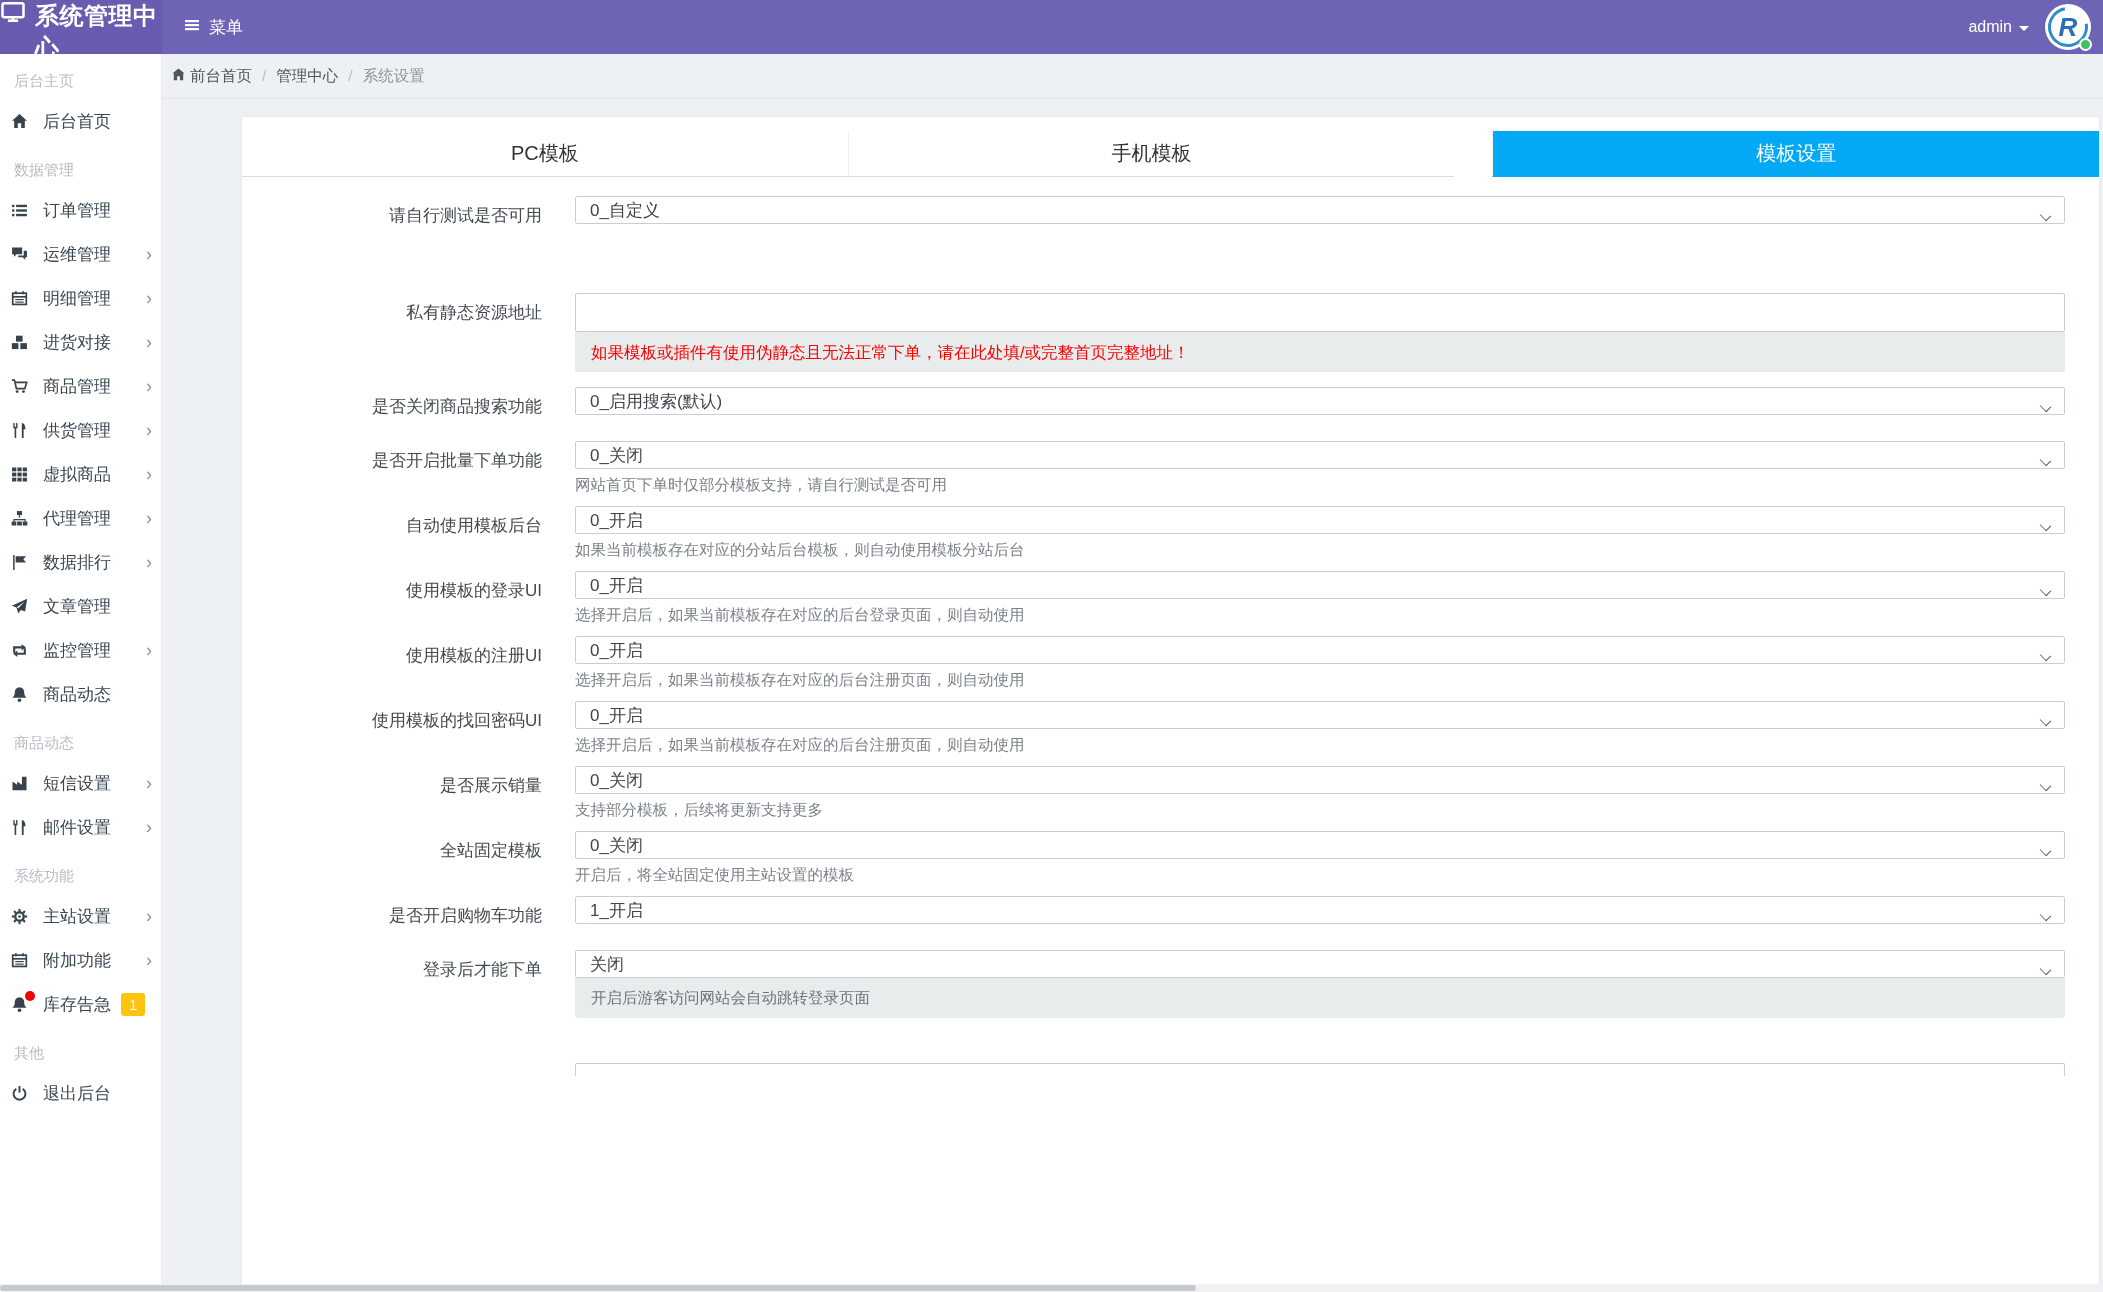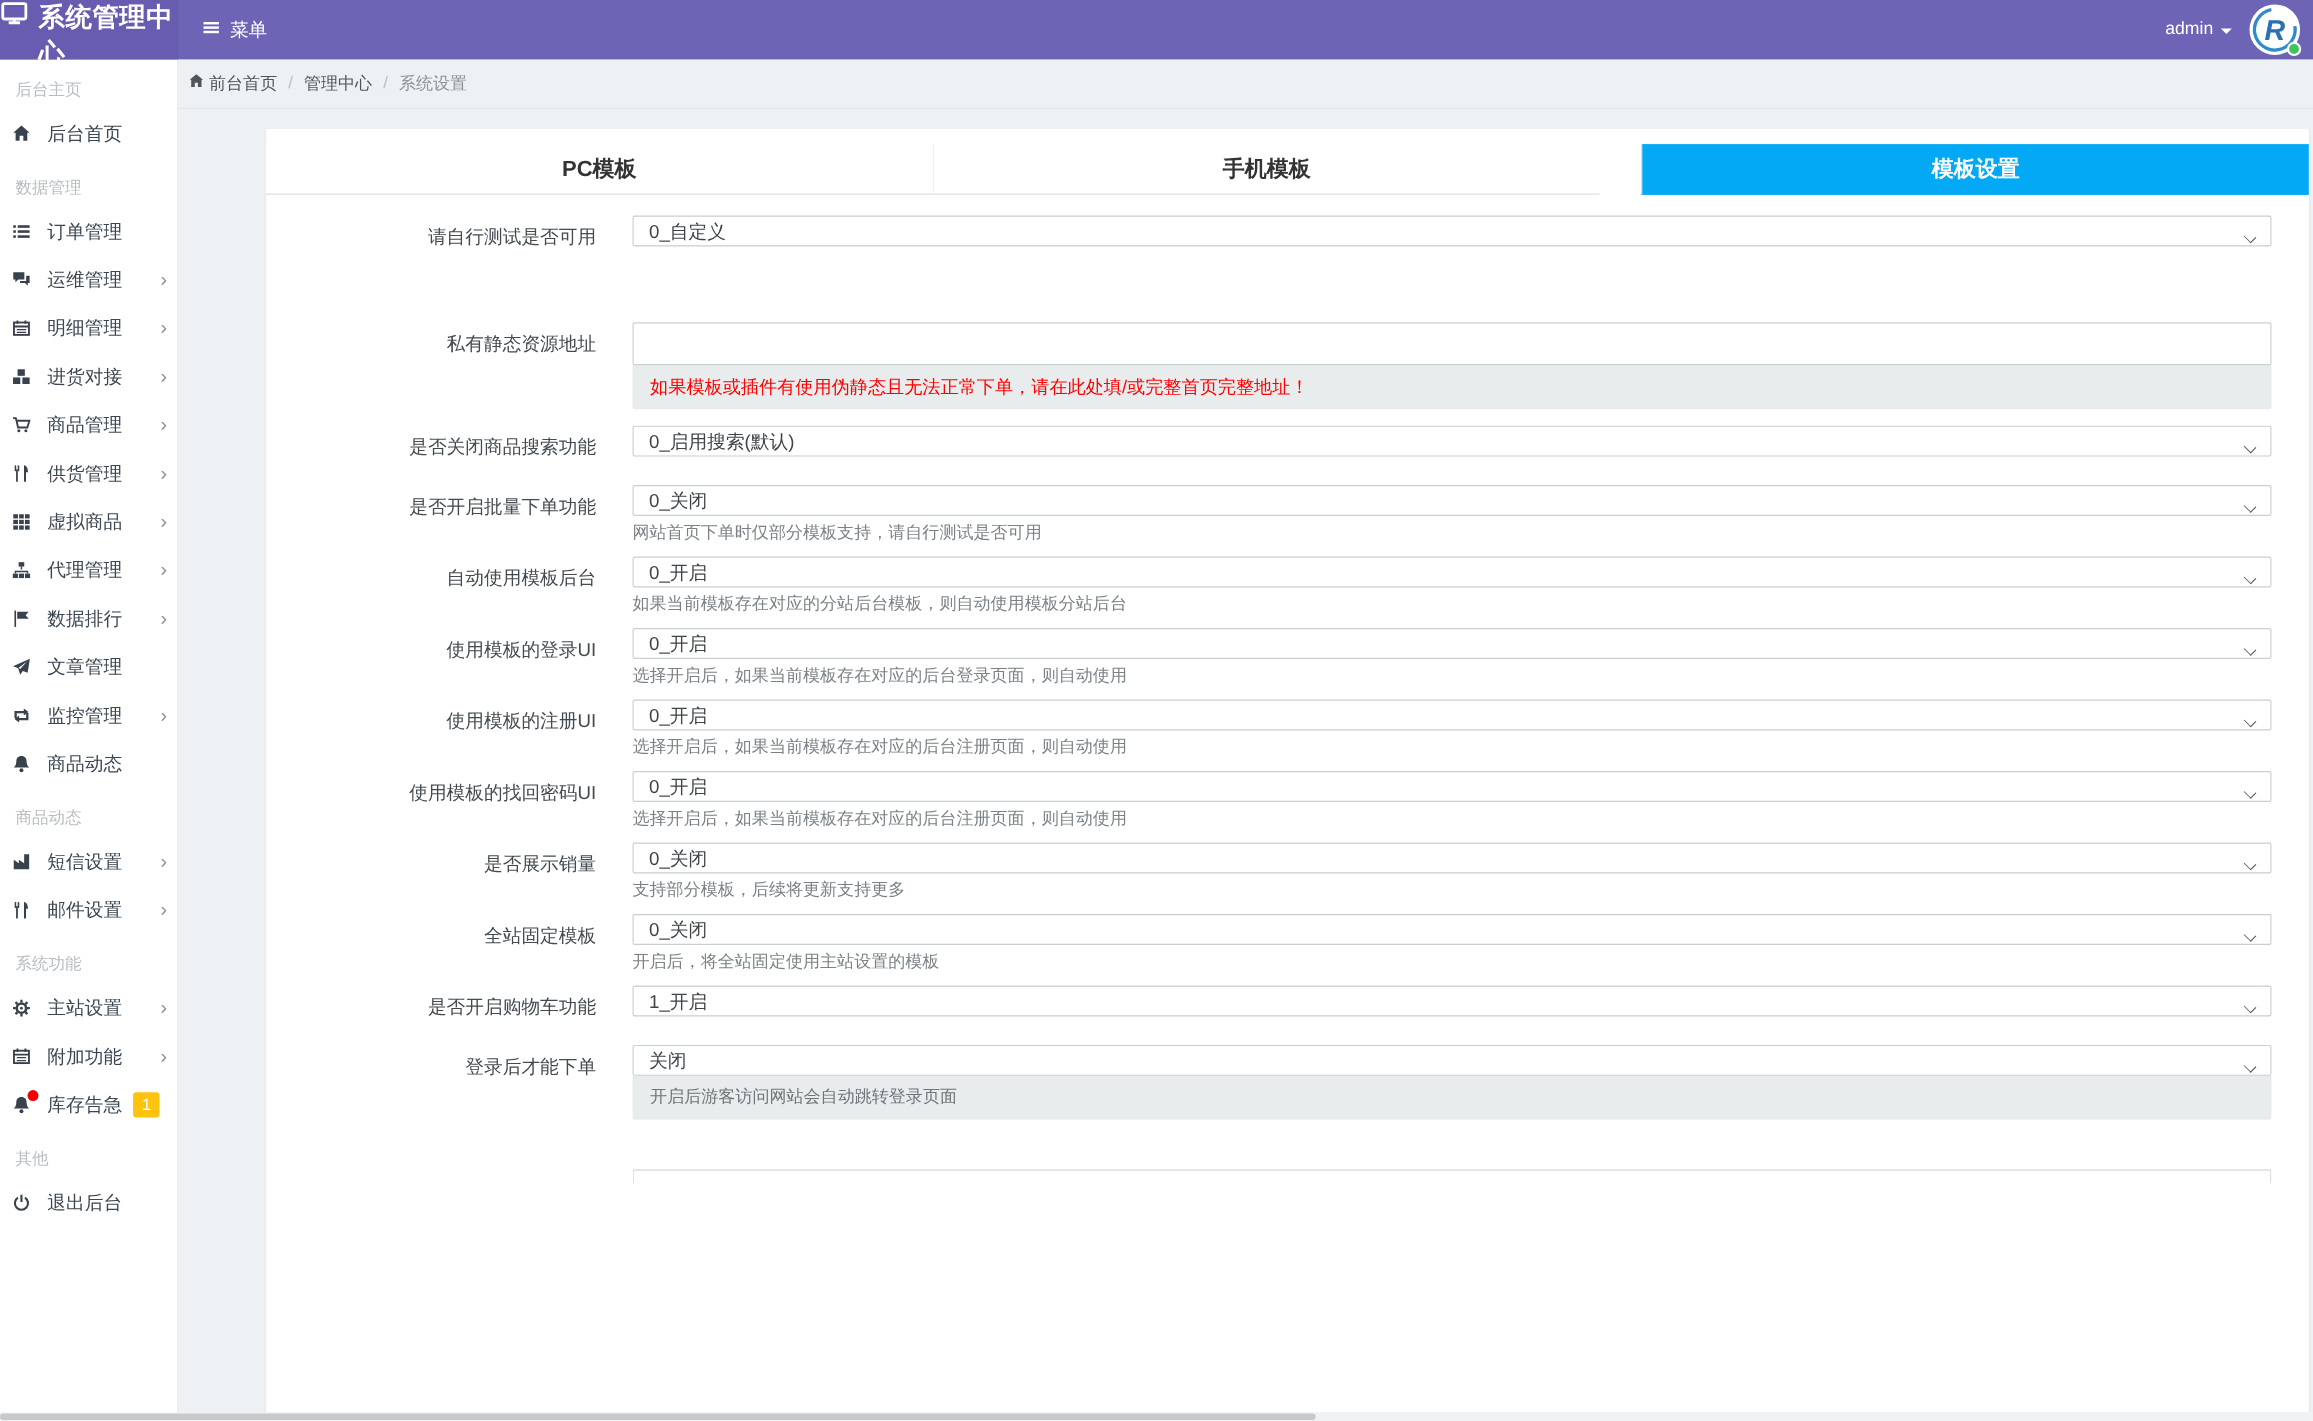--- a/index.html
+++ b/index.html
@@ -49,21 +49,21 @@
   .breadcrumb .sep { color:#b9bfc4; margin:0 10px; }
   .crumb { cursor:pointer; display:flex; align-items:center; gap:4px; }
   .crumb.last { color:#8c9298; cursor:default; }
   .bc-home svg { width:15px; height:15px; color:#4e555b; }
 
   .content { height:1193px; padding:17px 3px 0 79px; background:#eef1f3; }
   .card { background:#fff; width:1859px; height:1169px; padding-top:14px;
     border:1px solid #e9ebec; box-shadow:0 1px 2px rgba(0,0,0,0.04); overflow:hidden; }
 
   
-  .tabs { display:flex; height:46px;font-weight:bold; }
+  .tabs { display:flex; height:46px; }
   .tab { flex:1; display:flex; align-items:center; justify-content:center;
     font-size:20px; color:#333; background:#fff; border-bottom:1px solid #d8dcde;
     border-left:1px solid #efefef; cursor:pointer; }
   .tab:first-child { border-left:none; }
   .tab.active { background:#03a9f4; color:#fff; border-bottom:1px solid #03a9f4;margin-left:38px; }
 
   
   .form { padding-top:19px; }
   .form-row { display:flex; margin-bottom:15px; }
   .form-row.mt-lg { margin-top:58px; }

